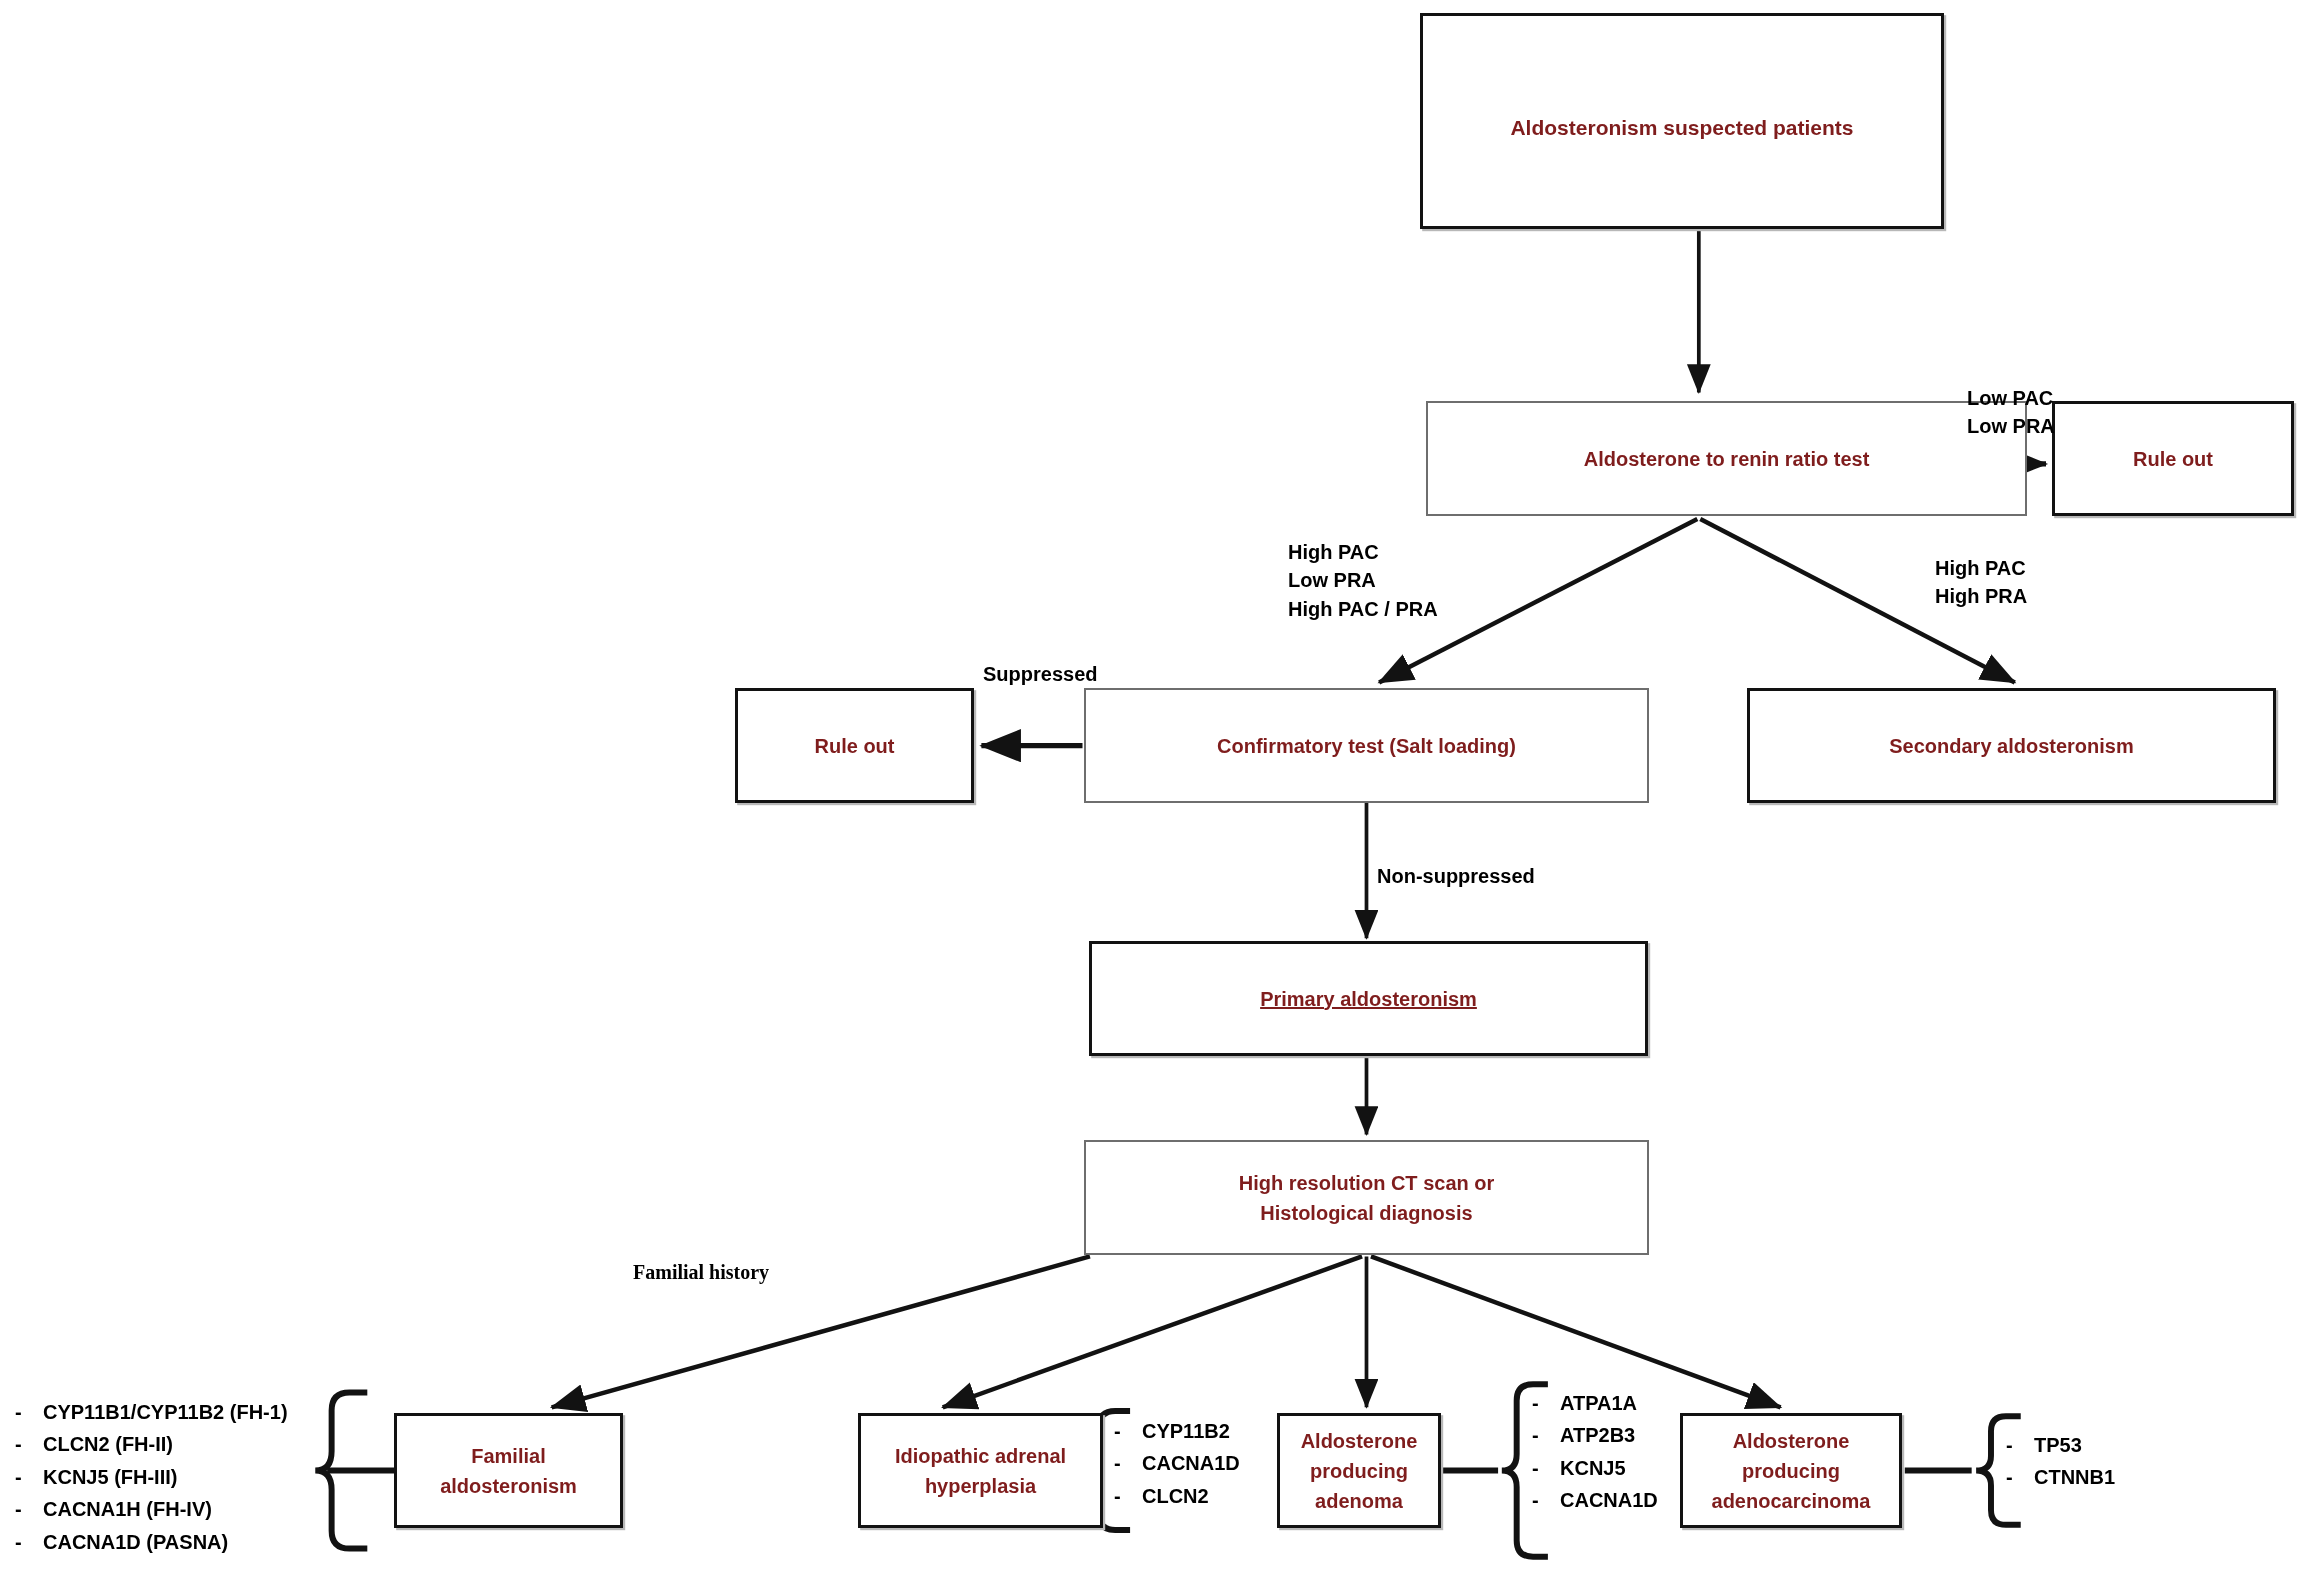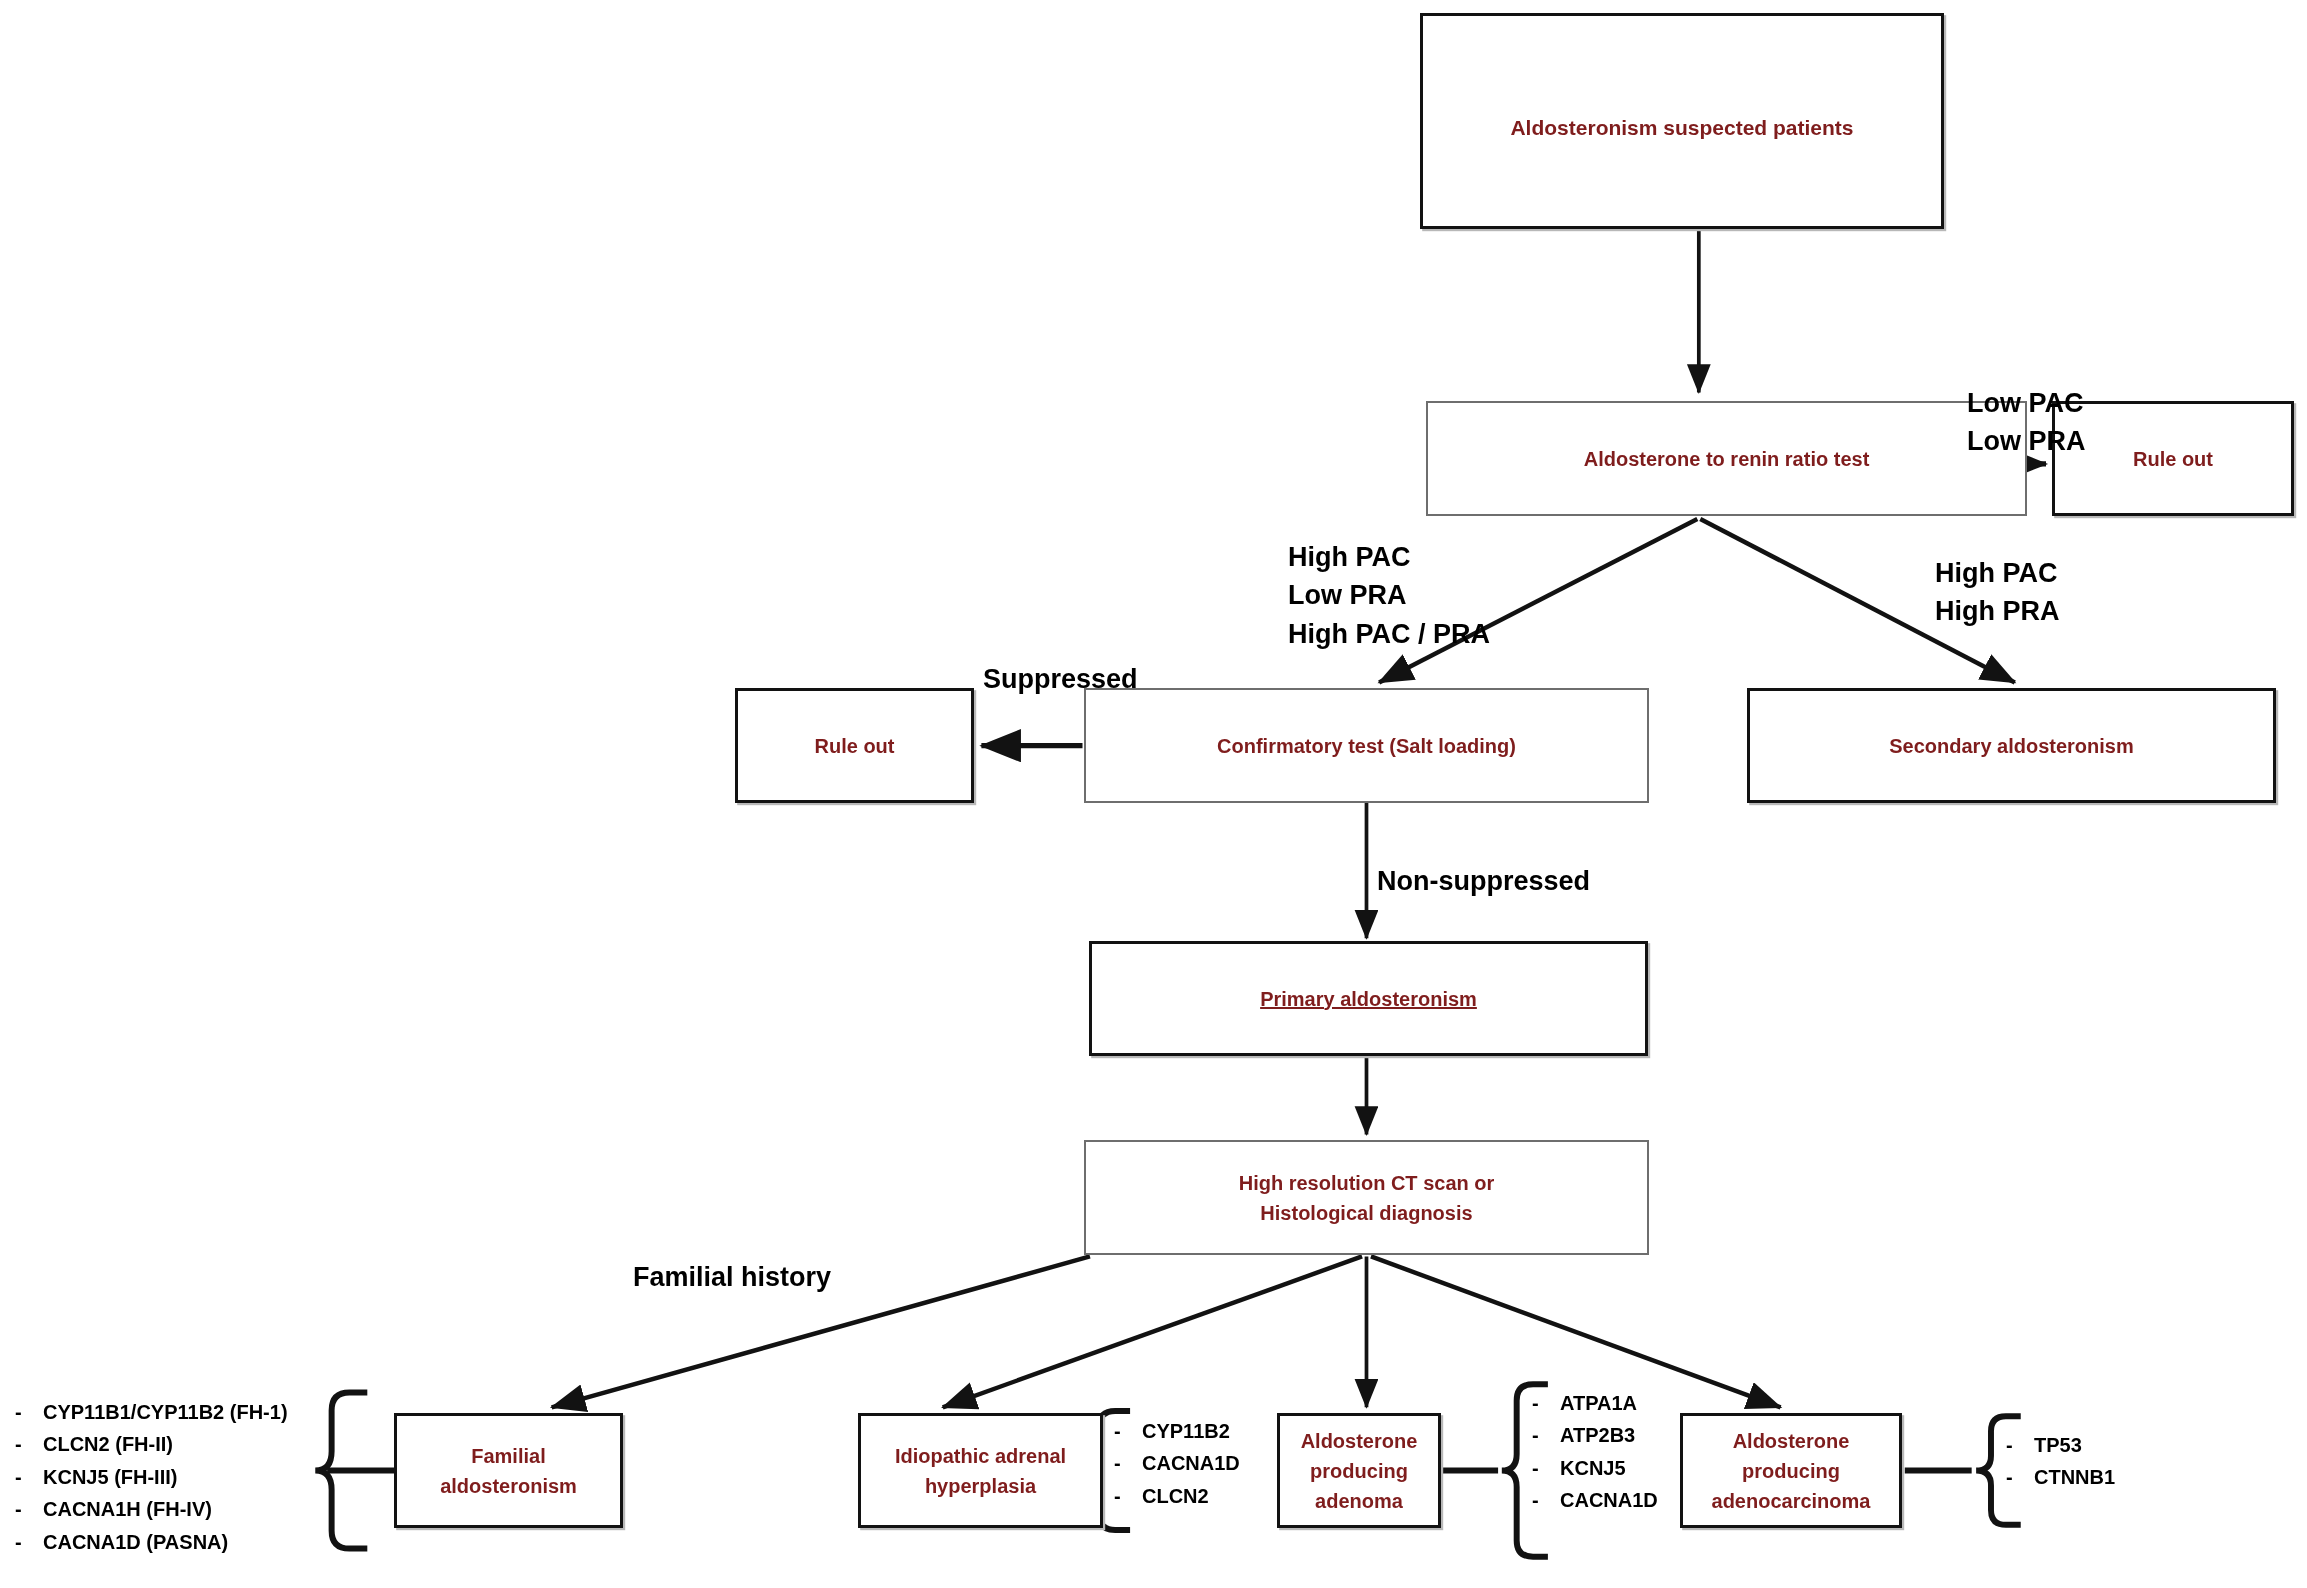--- a/index.html
+++ b/index.html
@@ -56,21 +56,21 @@
   }
   .node-symptoms {
     font-weight: 400;
     font-size: 21px;
     line-height: 1.52;
     display: block;
     white-space: pre-line;
   }
   .edge-label {
     position: absolute;
-    font-size: 27px;
+    font-size: 20px;
     font-weight: 700;
     color: #000000;
     line-height: 1.42;
     white-space: pre-line;
     z-index: 4;
   }
   .gene-list {
     position: absolute;
     font-size: 20px;
     font-weight: 700;
@@ -205,21 +205,21 @@
 Low PRA
 High PAC / PRA</div>
 
   <div class="edge-label" style="left:1935px; top:554px;">High PAC
 High PRA</div>
 
   <div class="edge-label" style="left:983px; top:660px;">Suppressed</div>
 
   <div class="edge-label" style="left:1377px; top:862px;">Non-suppressed</div>
 
-  <div class="edge-label" style="left:633px; top:1258px;">Familial history</div>
+  <div class="edge-label" style="left:633px; top:1258px;font-family:Liberation Serif, serif;">Familial history</div>
 
   <div class="gene-list" style="left:15px; top:1396px;">
     <div class="gene-row">
       <span class="gene-dash">-</span>
       <span>CYP11B1/CYP11B2 (FH-1)</span>
     </div>
     <div class="gene-row">
       <span class="gene-dash">-</span>
       <span>CLCN2 (FH-II)</span>
     </div>

